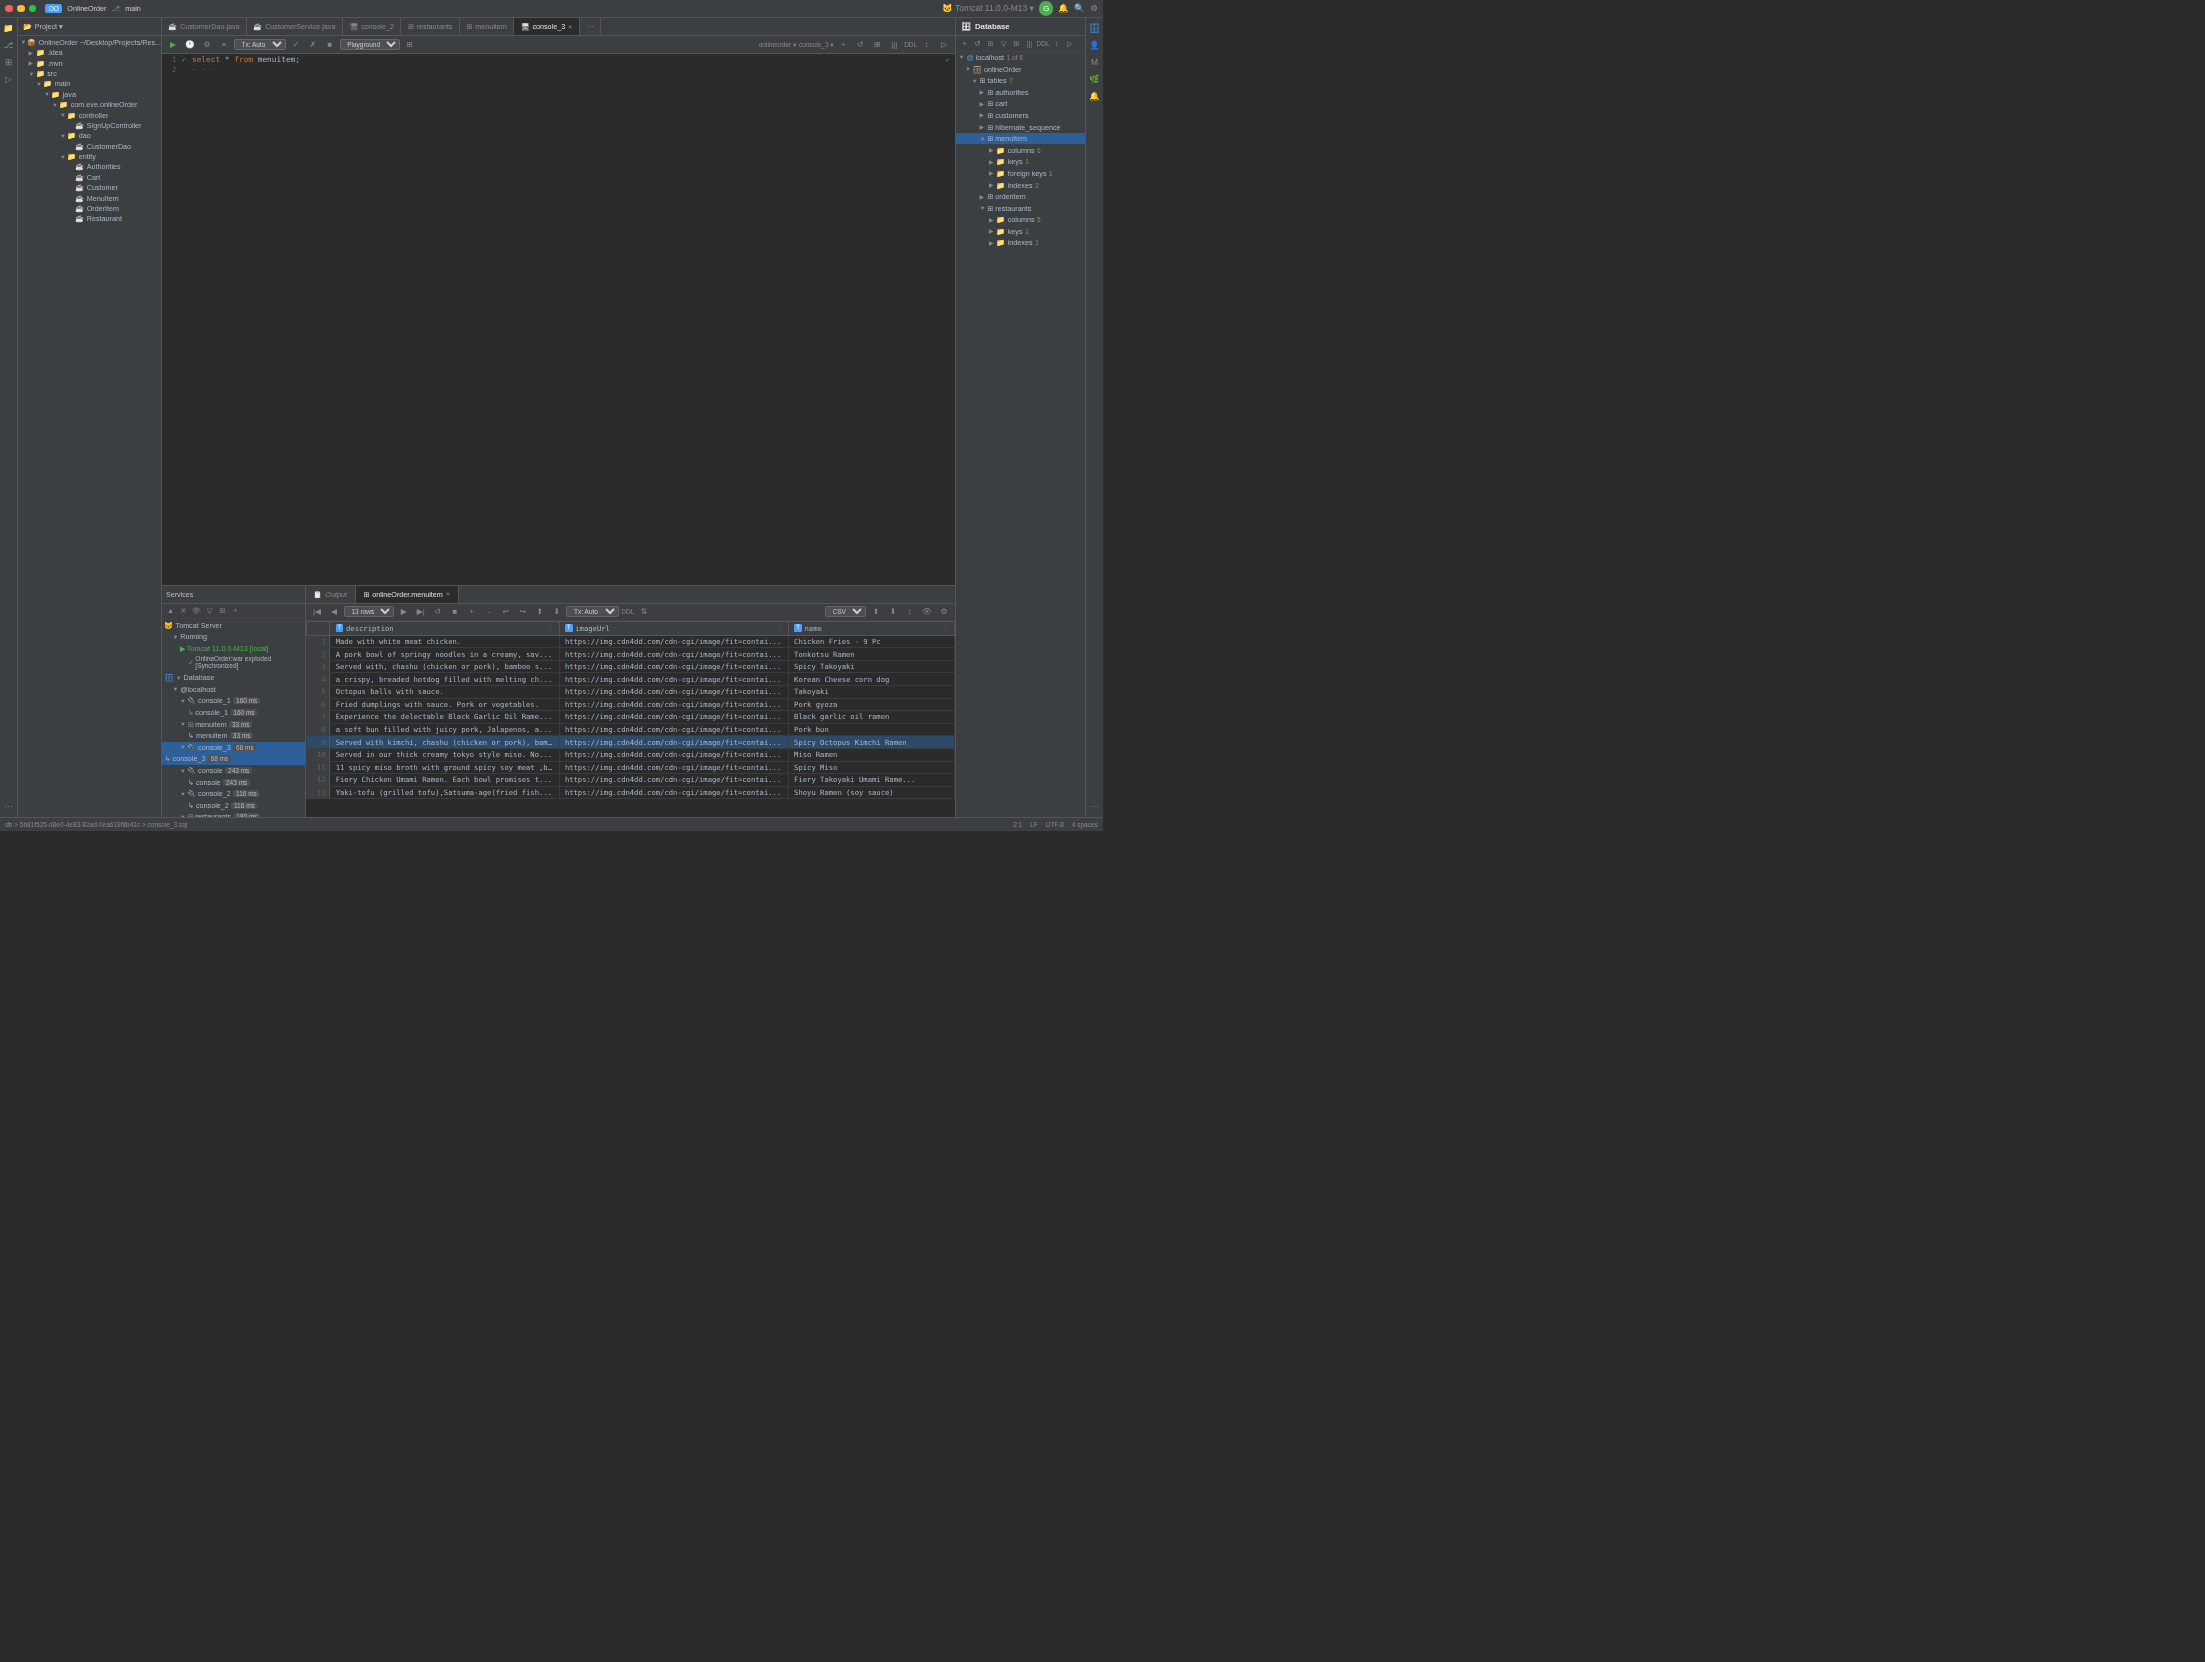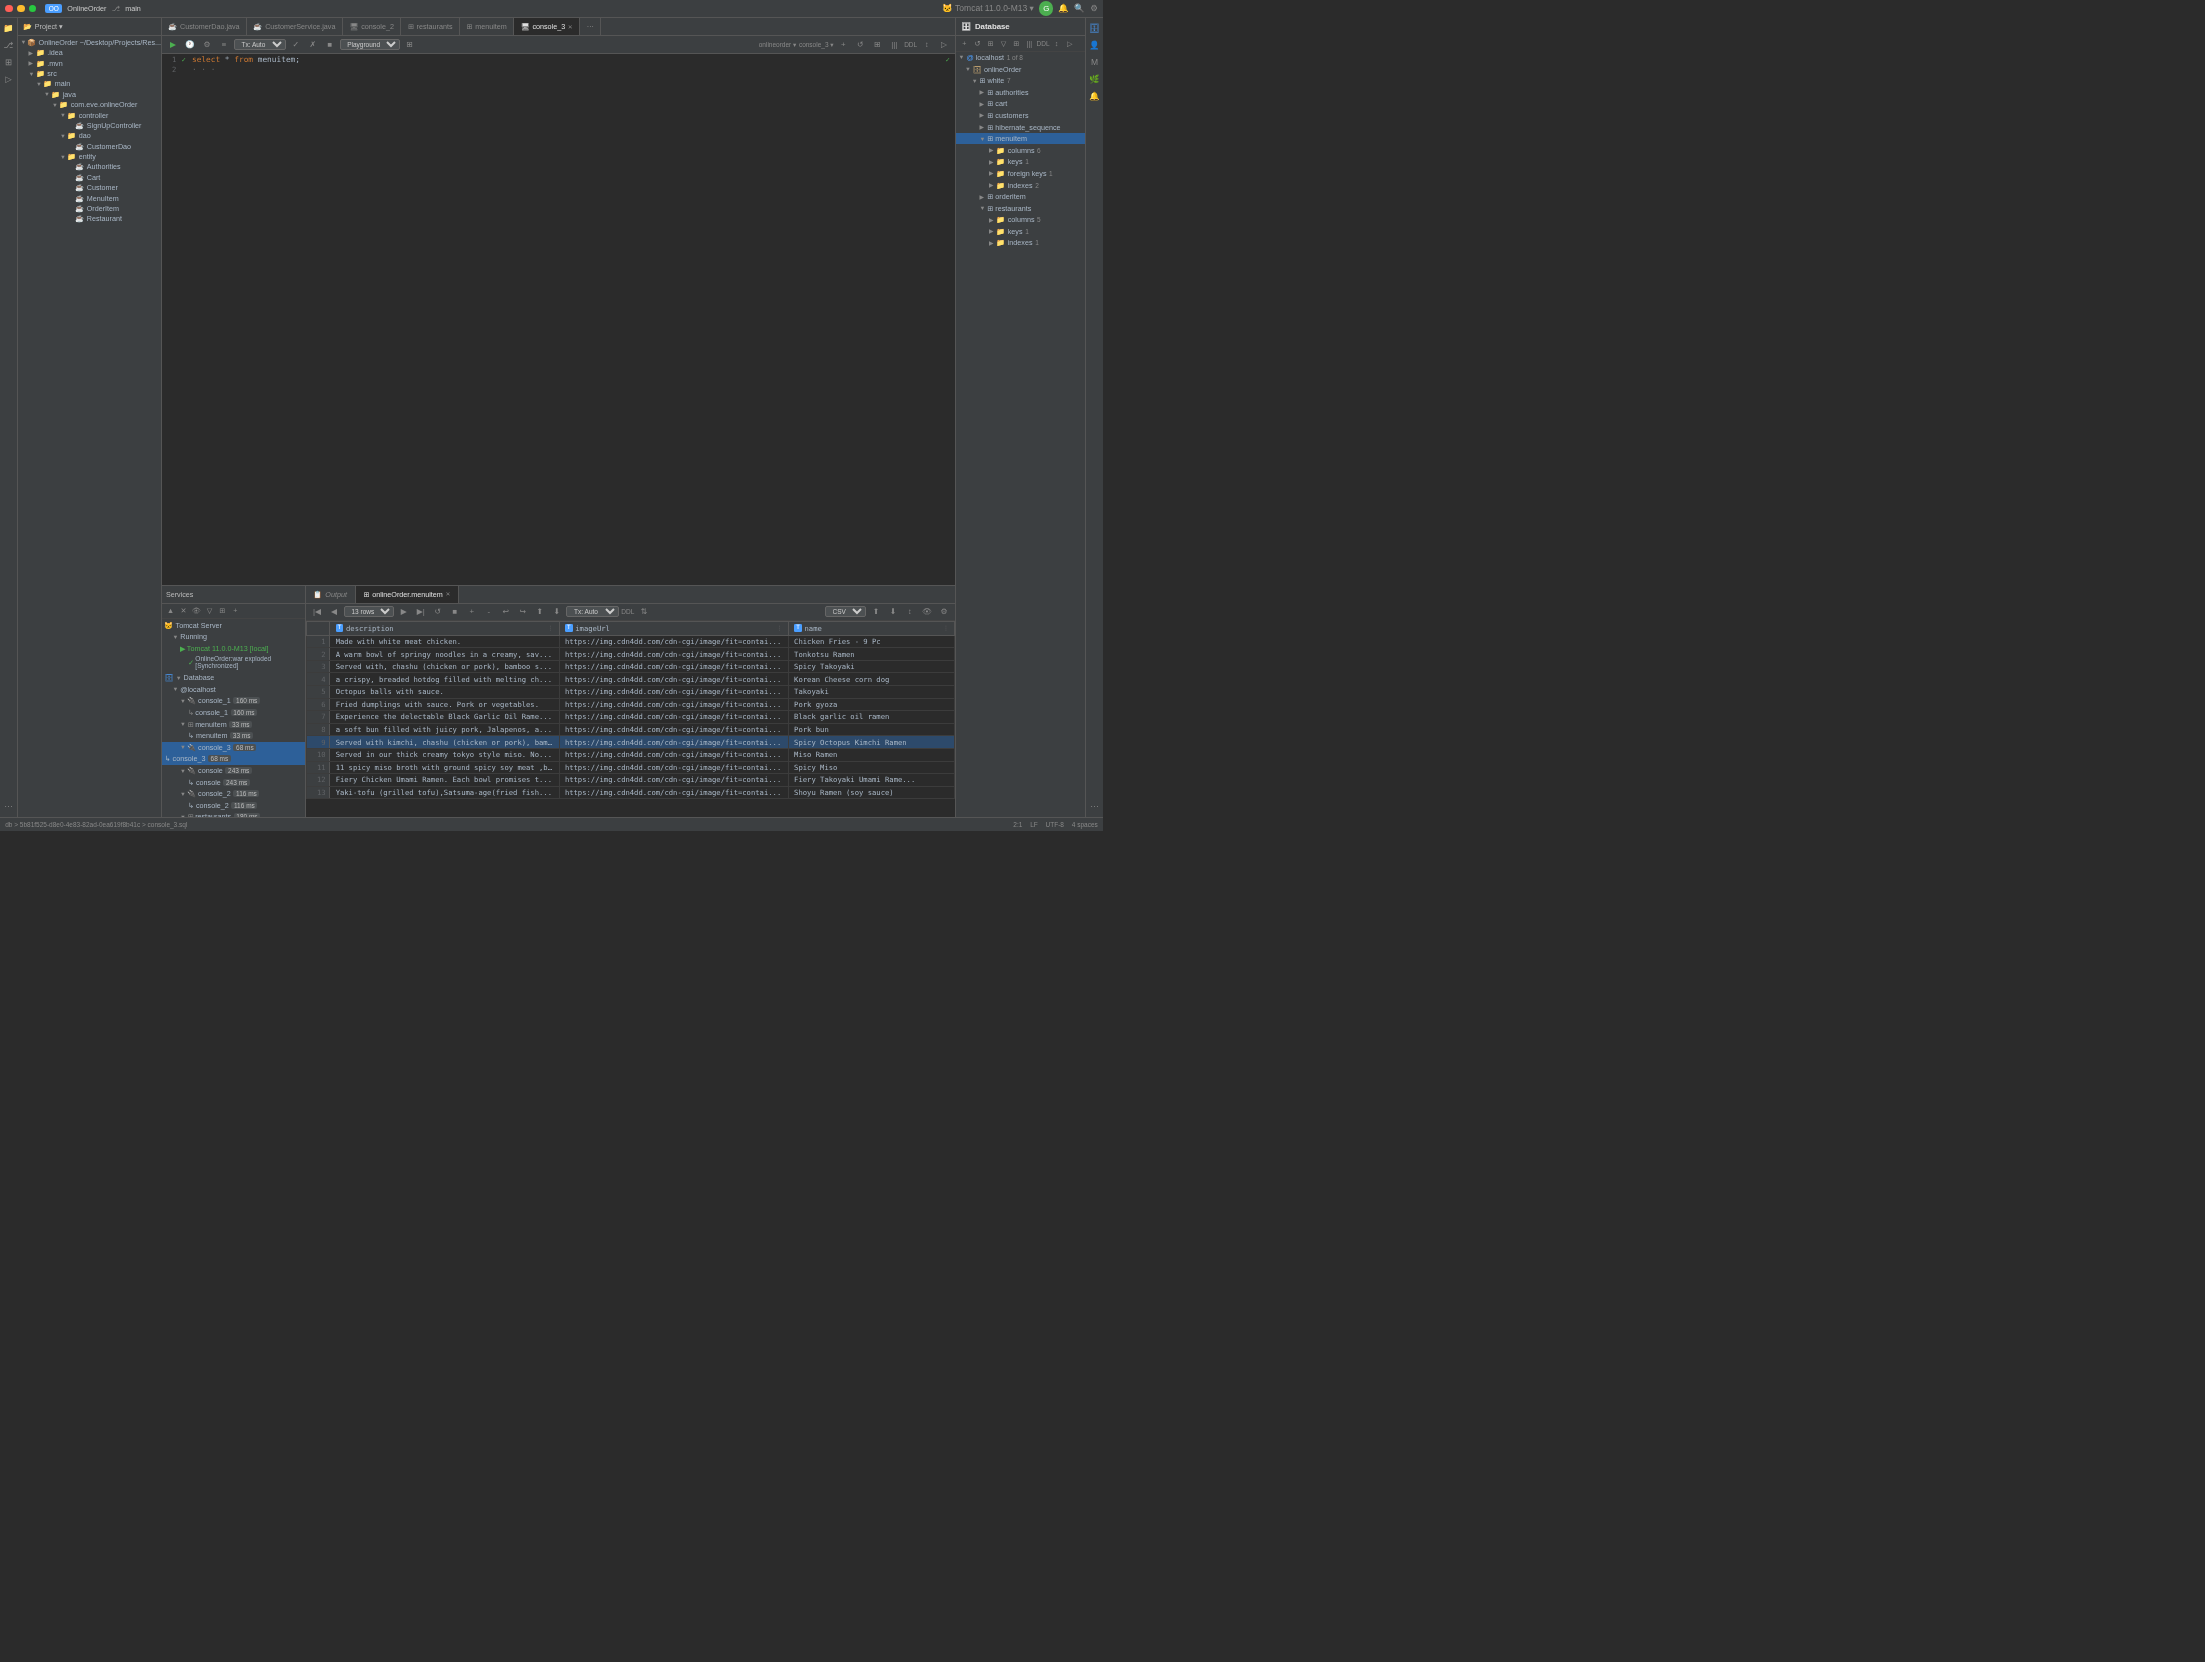--- a/index.html
+++ b/index.html
@@ -483,21 +483,21 @@
                 </thead>
                 <tbody id="data-tbody">
                 <tr>
       <td class="row-num">1</td>
       <td>Made with white meat chicken.</td>
       <td>https://img.cdn4dd.com/cdn-cgi/image/fit=contai...</td>
       <td>Chicken Fries - 9 Pc</td>
     </tr>
                     <tr>
       <td class="row-num">2</td>
-      <td>A warm bowl of springy noodles in a creamy, sav...</td>
+      <td>A pork bowl of springy noodles in a creamy, sav...</td>
       <td>https://img.cdn4dd.com/cdn-cgi/image/fit=contai...</td>
       <td>Tonkotsu Ramen</td>
     </tr>
                     <tr>
       <td class="row-num">3</td>
       <td>Served with, chashu (chicken or pork), bamboo s...</td>
       <td>https://img.cdn4dd.com/cdn-cgi/image/fit=contai...</td>
       <td>Spicy Takoyaki</td>
     </tr>
                     <tr>
@@ -593,21 +593,21 @@
           <span class="db-count">1 of 8</span>
         </div>
         <div class="db-item" style="padding-left:9px;">
           <span class="db-arrow">▼</span>
           <span style="color:#dcb67a;margin-right:2px;">🗄</span>
           <span>onlineOrder</span>
         </div>
         <div class="db-item" style="padding-left:15.7px;">
           <span class="db-arrow">▼</span>
           <span style="margin-right:2px;">⊞</span>
-          <span>white</span>
+          <span>tables</span>
           <span class="db-count">7</span>
         </div>
 
         <div class="db-item" style="padding-left:23.5px;">
           <span class="db-arrow">▶</span>
           <span style="margin-right:2px;">⊞</span>
           <span>authorities</span>
         </div>
 
         <div class="db-item" style="padding-left:23.5px;">

